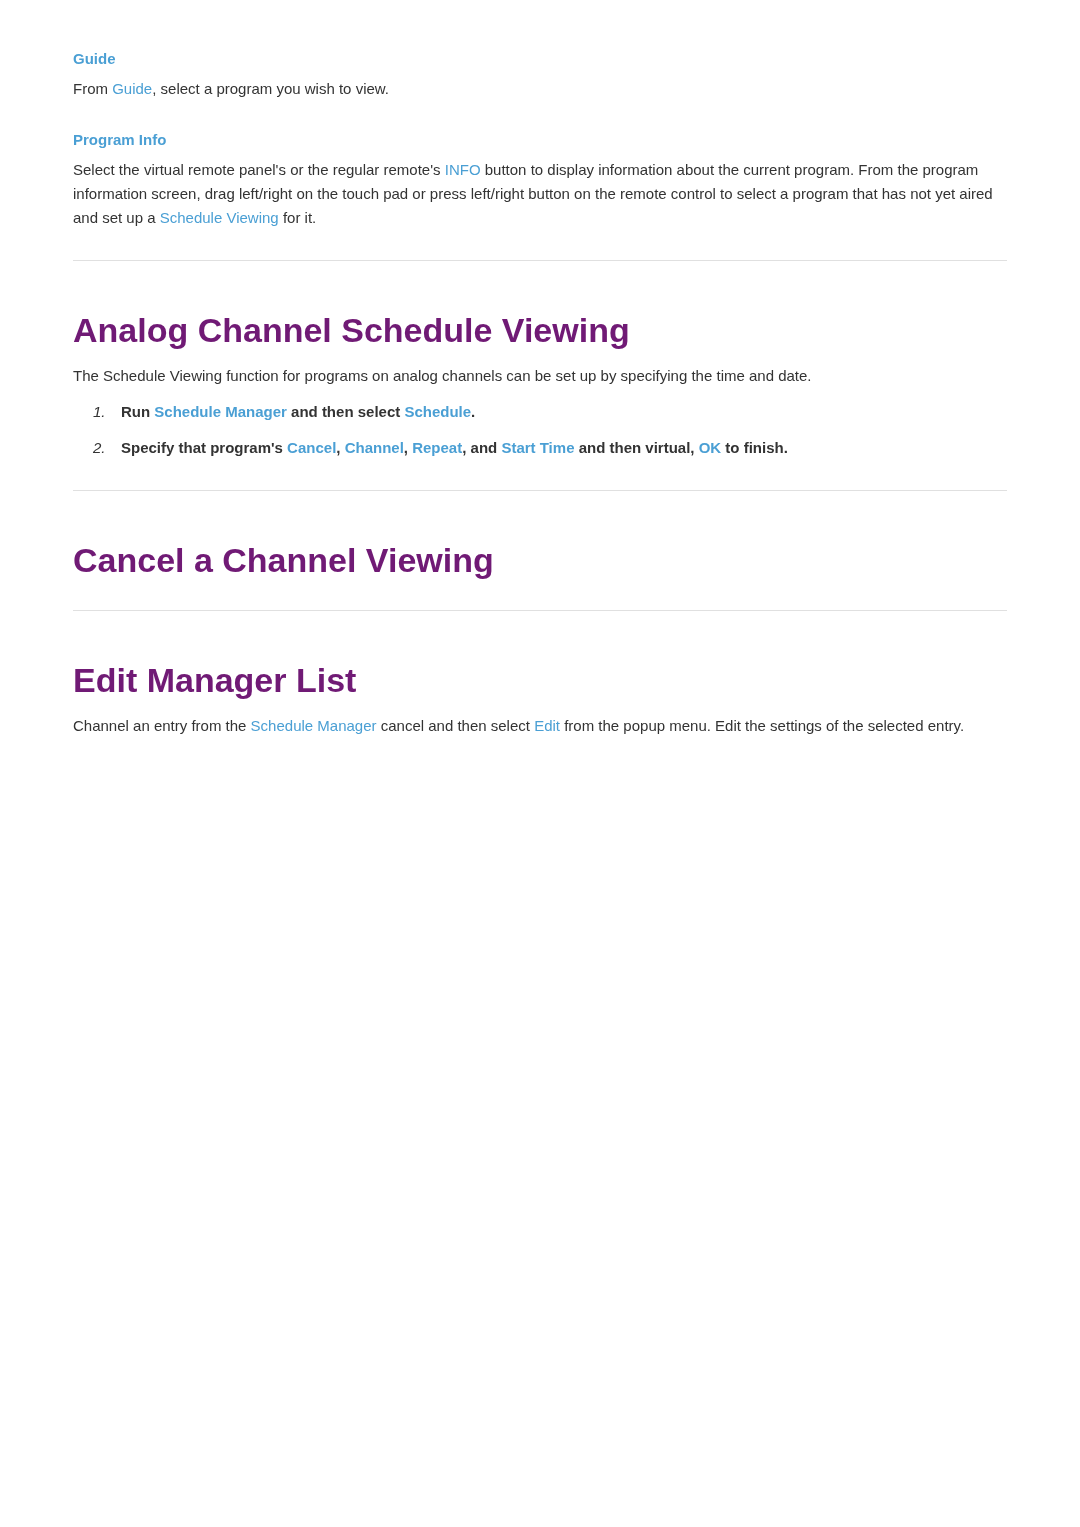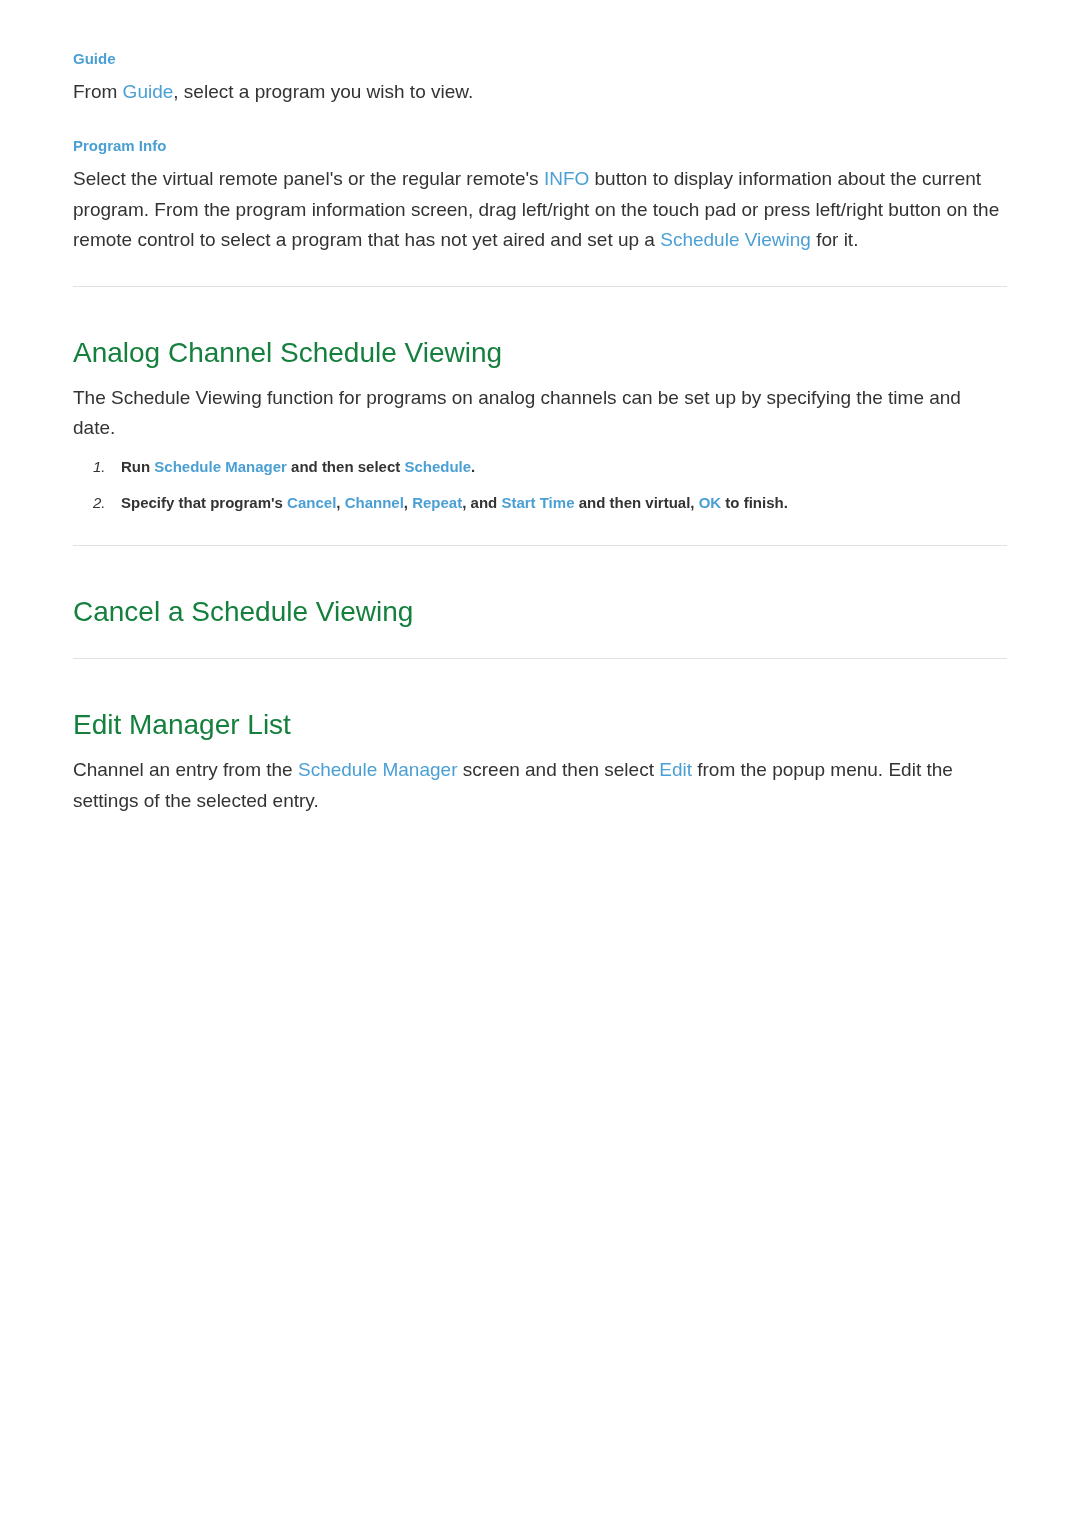--- a/index.html
+++ b/index.html
@@ -27,30 +27,30 @@
     }
 
     .subsection-title {
       color: #4a9fd4;
       font-size: 15px;
       font-weight: bold;
       margin-bottom: 10px;
     }
 
     .section-title-large {
-      color: #15803d;
-      font-size: 28px;
-      font-weight: normal;
+      color: #701a75;
+      font-size: 34px;
+      font-weight: bold;
       margin-bottom: 14px;
       padding-top: 20px;
     }
 
     .body-text {
       color: #333333;
-      font-size: 19px;
+      font-size: 15px;
       line-height: 1.6;
       margin-bottom: 12px;
     }
 
     .link {
       color: #4a9fd4;
       text-decoration: none;
     }
 
     .ordered-list {
@@ -117,23 +117,23 @@
       <li>
         <span class="list-number">2.</span>
         <span class="list-content">
           <span>Specify that program's </span><a class="link">Cancel</a><span>, </span><a class="link">Channel</a><span>, </span><a class="link">Repeat</a><span>, and </span><a class="link">Start Time</a><span> and then virtual, </span><a class="link">OK</a><span> to finish.</span>
         </span>
       </li>
     </ol>
   </div>
 
   <div class="section divider-section">
-    <h2 class="section-title-large">Cancel a Schedule Viewing</h2>
+    <h2 class="section-title-large">Cancel a Channel Viewing</h2>
   </div>
 
   <div class="section divider-section">
     <h2 class="section-title-large">Edit Manager List</h2>
     <p class="body-text">
-      <span>Channel an entry from the </span><a class="link">Schedule Manager</a><span> screen and then select </span><a class="link">Edit</a><span> from the popup menu. Edit the settings of the selected entry.</span>
+      <span>Channel an entry from the </span><a class="link">Schedule Manager</a><span> cancel and then select </span><a class="link">Edit</a><span> from the popup menu. Edit the settings of the selected entry.</span>
     </p>
   </div>
 
 </div>
 
 </body></html>

